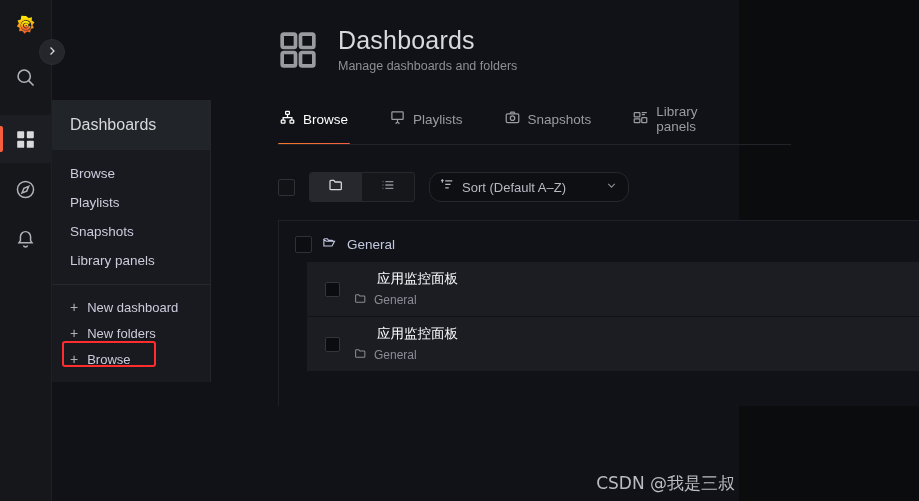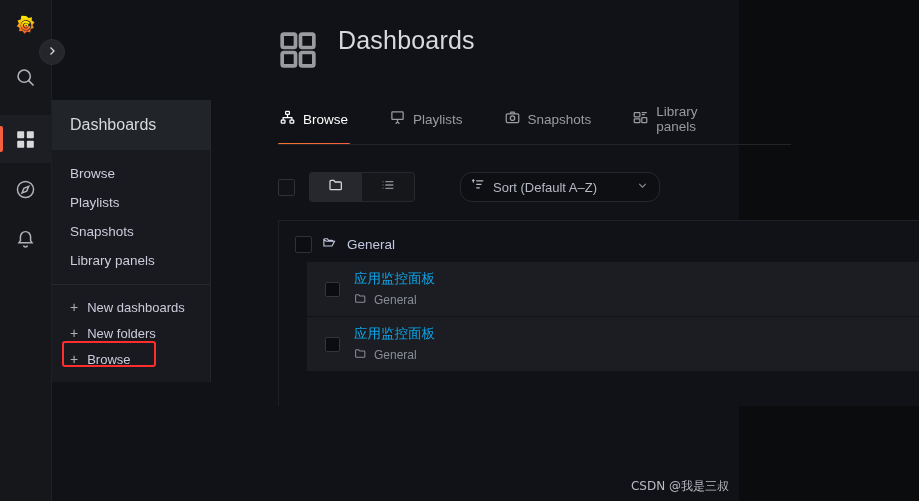--- a/index.html
+++ b/index.html
@@ -129,21 +129,21 @@
   }
   .seg-btn {
     width: 52px; display: flex; align-items: center; justify-content: center;
     cursor: pointer; background: transparent;
   }
   .seg-btn.active { background: #26282e; }
   .sort-select {
     height: 30px; min-width: 200px; background: #0e0f12;
     border: 1px solid #26282e; border-radius: 12px;
     display: flex; align-items: center; gap: 8px;
-    padding: 0 10px; cursor: pointer; margin-left: 31px;
+    padding: 0 10px; cursor: pointer;
   }
   .sort-label { font-size: 13px; color: #b7b9c4; flex: 1; }
 
   
   .list-wrap {
     margin: 18px 0 0 226px; width: 693px;
     border: 1px solid #1e2025; border-right: 0; border-bottom: 0;
     background: #111217; padding: 10px 0 0 0; height: 186px;
   }
   .folder-row {
@@ -153,30 +153,30 @@
   .folder-name { font-size: 13.5px; color: #c3c9e0; }
   .dash-row {
     display: flex; align-items: center; gap: 14px;
     margin-left: 28px; height: 55px; background: #1b1d23;
     border-bottom: 1px solid #111217; padding-left: 18px; cursor: pointer;
   }
   .dash-chk {
     width: 15px; height: 15px; background: #0b0c0f;
     border: 1px solid #33353b; border-radius: 2px; flex: none;
   }
-  .dash-title { font-size: 13.5px; color: #0ea5e9; line-height: 1.35; }
+  .dash-title { font-size: 13.5px; color: #ffffff; line-height: 1.35; margin-left: 23px; }
   .dash-meta {
     display: flex; align-items: center; gap: 7px;
     font-size: 12px; color: #8b8d95; margin-top: 4px;
   }
 
   
   .watermark {
-    position: absolute; right: 10px; bottom: 6px;
-    font-size: 12px; color: #b9bcc2; z-index: 9;
+    position: absolute; right: 4px; bottom: 6px;
+    font-size: 17px; color: #b9bcc2; z-index: 9;
     font-family: "DejaVu Sans", sans-serif;
   }
 </style>
 </head>
 <body>
 
 <div id="app">
 
   <div class="main">
 
@@ -185,20 +185,21 @@
         <span class="head-icon">
           <svg width="40" height="40" viewBox="0 0 24 24" fill="none">
             <rect x="2.5" y="2.5" width="8" height="8" rx="1" stroke="#9a9ba0" stroke-width="2.2"></rect>
             <rect x="13.5" y="2.5" width="8" height="8" rx="1" stroke="#9a9ba0" stroke-width="2.2"></rect>
             <rect x="2.5" y="13.5" width="8" height="8" rx="1" stroke="#9a9ba0" stroke-width="2.2"></rect>
             <rect x="13.5" y="13.5" width="8" height="8" rx="1" stroke="#9a9ba0" stroke-width="2.2"></rect>
           </svg>
         </span>
         <div>
           <div class="page-title">Dashboards</div>
+          <div class="page-sub">Manage dashboards and folders</div>
         </div>
       </div>
     </div>
 
     <div class="tabs">
       <div class="tab active">
         <span>
           <svg width="15" height="15" viewBox="0 0 24 24" fill="none" stroke="#ffffff" stroke-width="2">
             <rect x="9" y="2" width="6" height="5" rx="1"></rect>
             <rect x="2" y="16" width="6" height="5" rx="1"></rect>
@@ -391,21 +392,21 @@
       <div class="flyout-link">Playlists</div>
       <div class="flyout-link">Snapshots</div>
       <div class="flyout-link">Library panels</div>
     </div>
 
     <div class="flyout-divider"></div>
 
     <div class="flyout-actions">
       <div class="flyout-action">
         <span class="plus">+</span>
-        <span>New dashboards</span>
+        <span>New dashboard</span>
       </div>
       <div class="flyout-action">
         <span class="plus">+</span>
         <span>New folders</span>
       </div>
       <div class="flyout-action">
         <span class="plus">+</span>
         <span>Browse</span>
       </div>
     </div>

